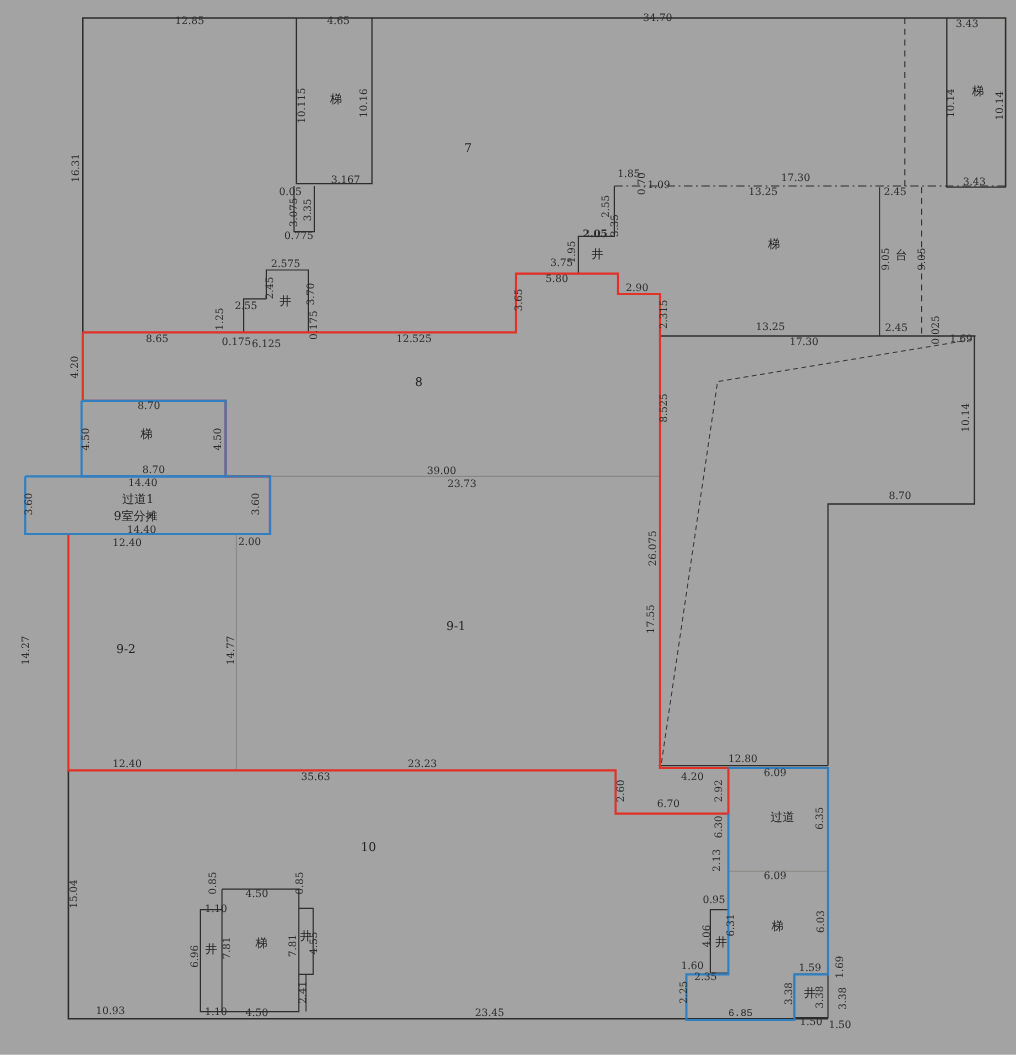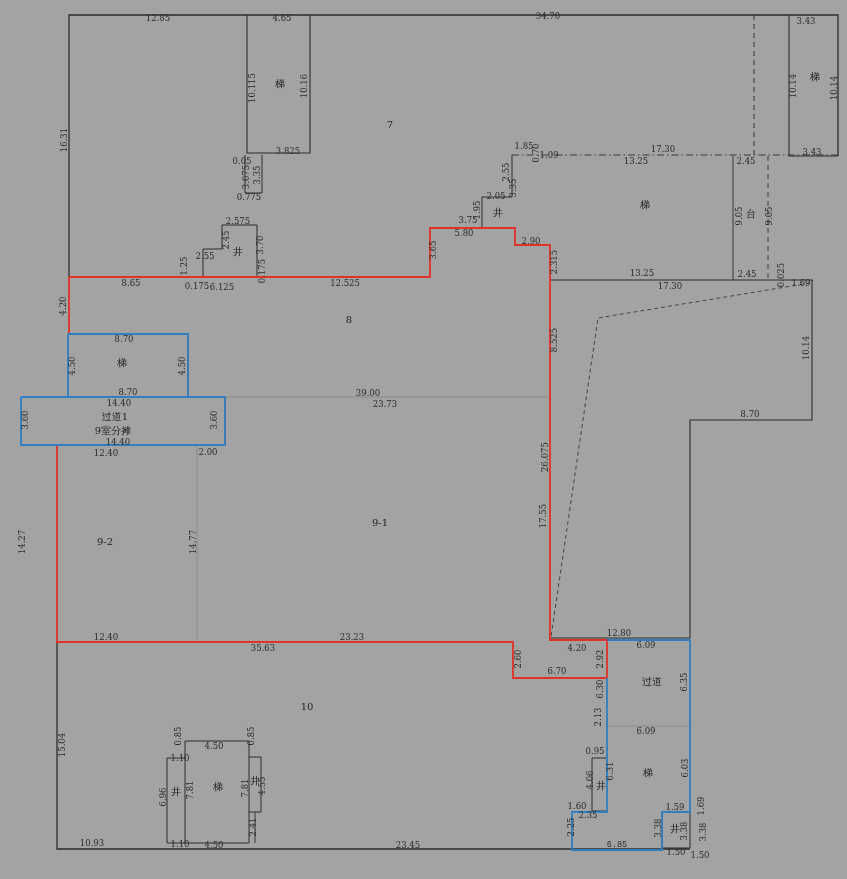--- a/index.html
+++ b/index.html
@@ -55,36 +55,36 @@
     </svg>
   <div id="labels">
       <div class="lbl" style="left: 158px; top: 18px;">12.85</div>
       <div class="lbl" style="left: 282px; top: 18px;">4.65</div>
       <div class="lbl" style="left: 548px; top: 16px;">34.70</div>
       <div class="lbl" style="left: 806px; top: 21px;">3.43</div>
       <div class="lbl rot" style="left: 64px; top: 140px;">16.31</div>
       <div class="lbl rot" style="left: 252px; top: 88px;">10.115</div>
       <div class="lbl room" style="left: 280px; top: 84px;">梯</div>
       <div class="lbl rot" style="left: 304px; top: 86px;">10.16</div>
-      <div class="lbl" style="left: 288px; top: 151px;">3.825</div>
+      <div class="lbl" style="left: 288px; top: 151px;">3.167</div>
       <div class="lbl" style="left: 242px; top: 161px;">0.05</div>
       <div class="lbl rot" style="left: 246px; top: 177px;">3.075</div>
       <div class="lbl rot" style="left: 257px; top: 175px;">3.35</div>
       <div class="lbl" style="left: 249px; top: 197px;">0.775</div>
       <div class="lbl room" style="left: 390px; top: 125px;">7</div>
       <div class="lbl rot" style="left: 793px; top: 86px;">10.14</div>
       <div class="lbl room" style="left: 815px; top: 77px;">梯</div>
       <div class="lbl rot" style="left: 834px; top: 88px;">10.14</div>
       <div class="lbl" style="left: 812px; top: 152px;">3.43</div>
       <div class="lbl" style="left: 524px; top: 146px;">1.85</div>
       <div class="lbl rot" style="left: 536px; top: 153px;">0.70</div>
       <div class="lbl" style="left: 549px; top: 155px;">1.09</div>
       <div class="lbl rot" style="left: 506px; top: 172px;">2.55</div>
       <div class="lbl rot" style="left: 513px; top: 188px;">3.35</div>
-      <div class="lbl" style="left: 496px; top: 196px;">2.05</div>
+      <div class="lbl" style="left: 496px; top: 196px; font-weight: bold;">2.05</div>
       <div class="lbl rot" style="left: 477px; top: 210px;">1.95</div>
       <div class="lbl room" style="left: 498px; top: 213px;">井</div>
       <div class="lbl" style="left: 663px; top: 149px;">17.30</div>
       <div class="lbl" style="left: 636px; top: 161px;">13.25</div>
       <div class="lbl" style="left: 746px; top: 161px;">2.45</div>
       <div class="lbl rot" style="left: 739px; top: 216px;">9.05</div>
       <div class="lbl room" style="left: 751px; top: 214px;">台</div>
       <div class="lbl rot" style="left: 769px; top: 216px;">9.05</div>
       <div class="lbl" style="left: 747px; top: 274px;">2.45</div>
       <div class="lbl room" style="left: 645px; top: 205px;">梯</div>

